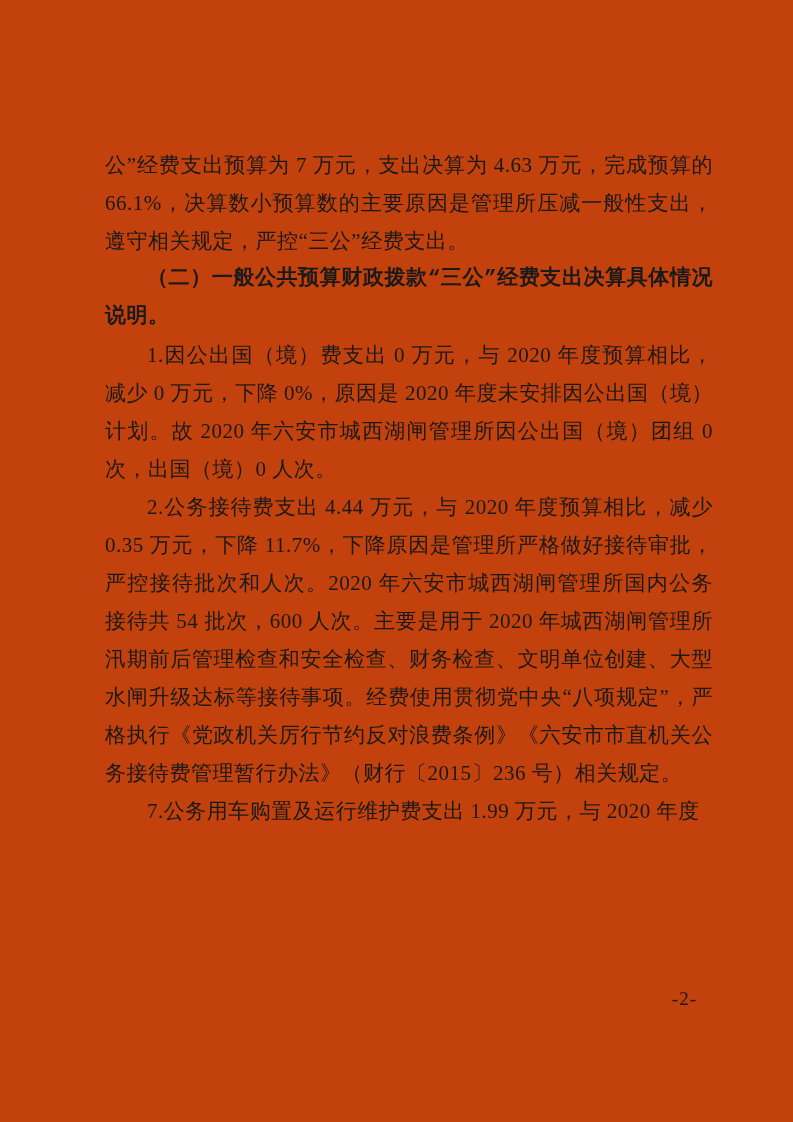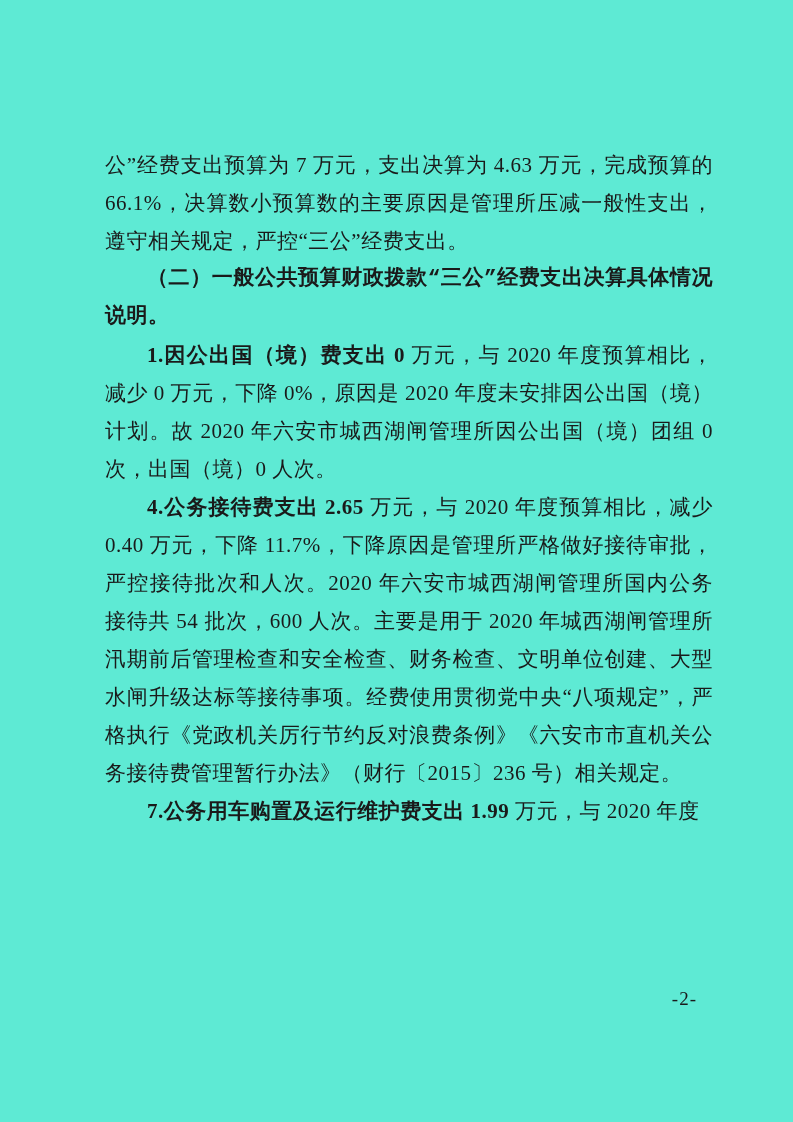--- a/index.html
+++ b/index.html
@@ -4,21 +4,21 @@
 <style>
   html, body {
     margin: 0;
     padding: 0;
     background: #ffffff;
   }
   .page {
     position: relative;
     width: 793px;
     height: 1122px;
-    background: #5eead4;
+    background: #c2410c;
     overflow: hidden;
     font-family: "Liberation Serif", "DejaVu Serif", serif;
   }
   .content {
     position: absolute;
     left: 105px;
     top: 146px;
     width: 608px;
     font-size: 21px;
     line-height: 38px;
@@ -31,21 +31,21 @@
     text-indent: 2em;
   }
   .para.continuation {
     text-indent: 0;
   }
   .para.heading {
     font-weight: bold;
     font-family: Liberation Mono, monospace;
   }
   .bold-lead {
-    font-weight: bold;
+    font-weight: normal;
   }
   .page-number {
     position: absolute;
     top: 988px;
     right: 96px;
     font-size: 19px;
     color: #1a1a1a;
     letter-spacing: 1px;
   }
 </style>
@@ -55,20 +55,20 @@
 <div class="page">
   <div class="content">
 
     <p class="para continuation"><span>公”经费支出预算为 7 万元，支出决算为 4.63 万元，完成预算的 66.1%，决算数小预算数的主要原因是管理所压减一般性支出，遵守相关规定，严控“三公”经费支出。</span></p>
 
     <p class="para heading"><span>（二）一般公共预算财政拨款“三公”经费支出决算具体情况说明。</span></p>
 
 
     <p class="para"><span class="bold-lead">1.因公出国（境）费支出 0 </span><span>万元，与 2020 年度预算相比，减少 0 万元，下降 0%，原因是 2020 年度未安排因公出国（境）计划。故 2020 年六安市城西湖闸管理所因公出国（境）团组 0 次，出国（境）0 人次。</span></p>
 
-    <p class="para"><span class="bold-lead">4.公务接待费支出 2.65 </span><span>万元，与 2020 年度预算相比，减少 0.40 万元，下降 11.7%，下降原因是管理所严格做好接待审批，严控接待批次和人次。2020 年六安市城西湖闸管理所国内公务接待共 54 批次，600 人次。主要是用于 2020 年城西湖闸管理所汛期前后管理检查和安全检查、财务检查、文明单位创建、大型水闸升级达标等接待事项。经费使用贯彻党中央“八项规定”，严格执行《党政机关厉行节约反对浪费条例》《六安市市直机关公务接待费管理暂行办法》（财行〔2015〕236 号）相关规定。</span></p>
+    <p class="para"><span class="bold-lead">2.公务接待费支出 4.44 </span><span>万元，与 2020 年度预算相比，减少 0.35 万元，下降 11.7%，下降原因是管理所严格做好接待审批，严控接待批次和人次。2020 年六安市城西湖闸管理所国内公务接待共 54 批次，600 人次。主要是用于 2020 年城西湖闸管理所汛期前后管理检查和安全检查、财务检查、文明单位创建、大型水闸升级达标等接待事项。经费使用贯彻党中央“八项规定”，严格执行《党政机关厉行节约反对浪费条例》《六安市市直机关公务接待费管理暂行办法》（财行〔2015〕236 号）相关规定。</span></p>
 
     <p class="para"><span class="bold-lead">7.公务用车购置及运行维护费支出 1.99 </span><span>万元，与 2020 年度</span></p>
 
   </div>
 
   <div class="page-number">-2-</div>
 </div>
 
 </body></html>

